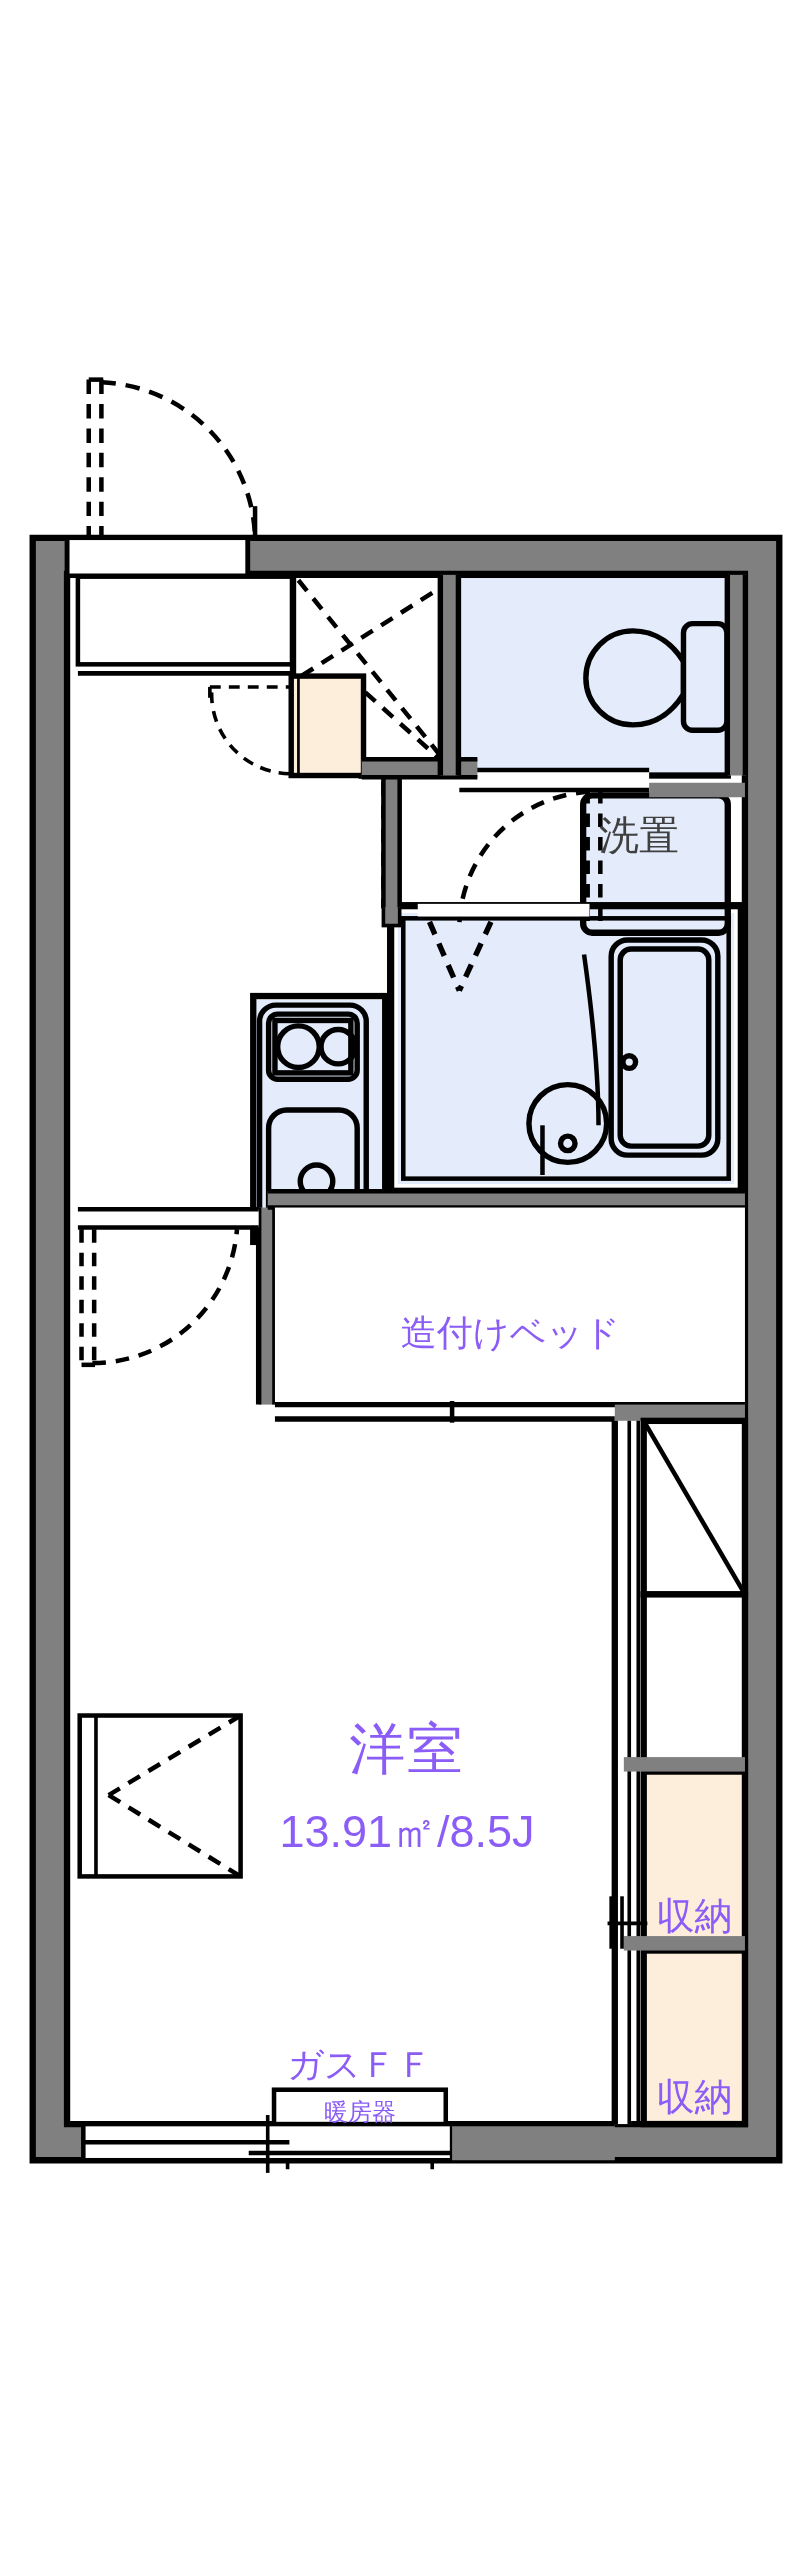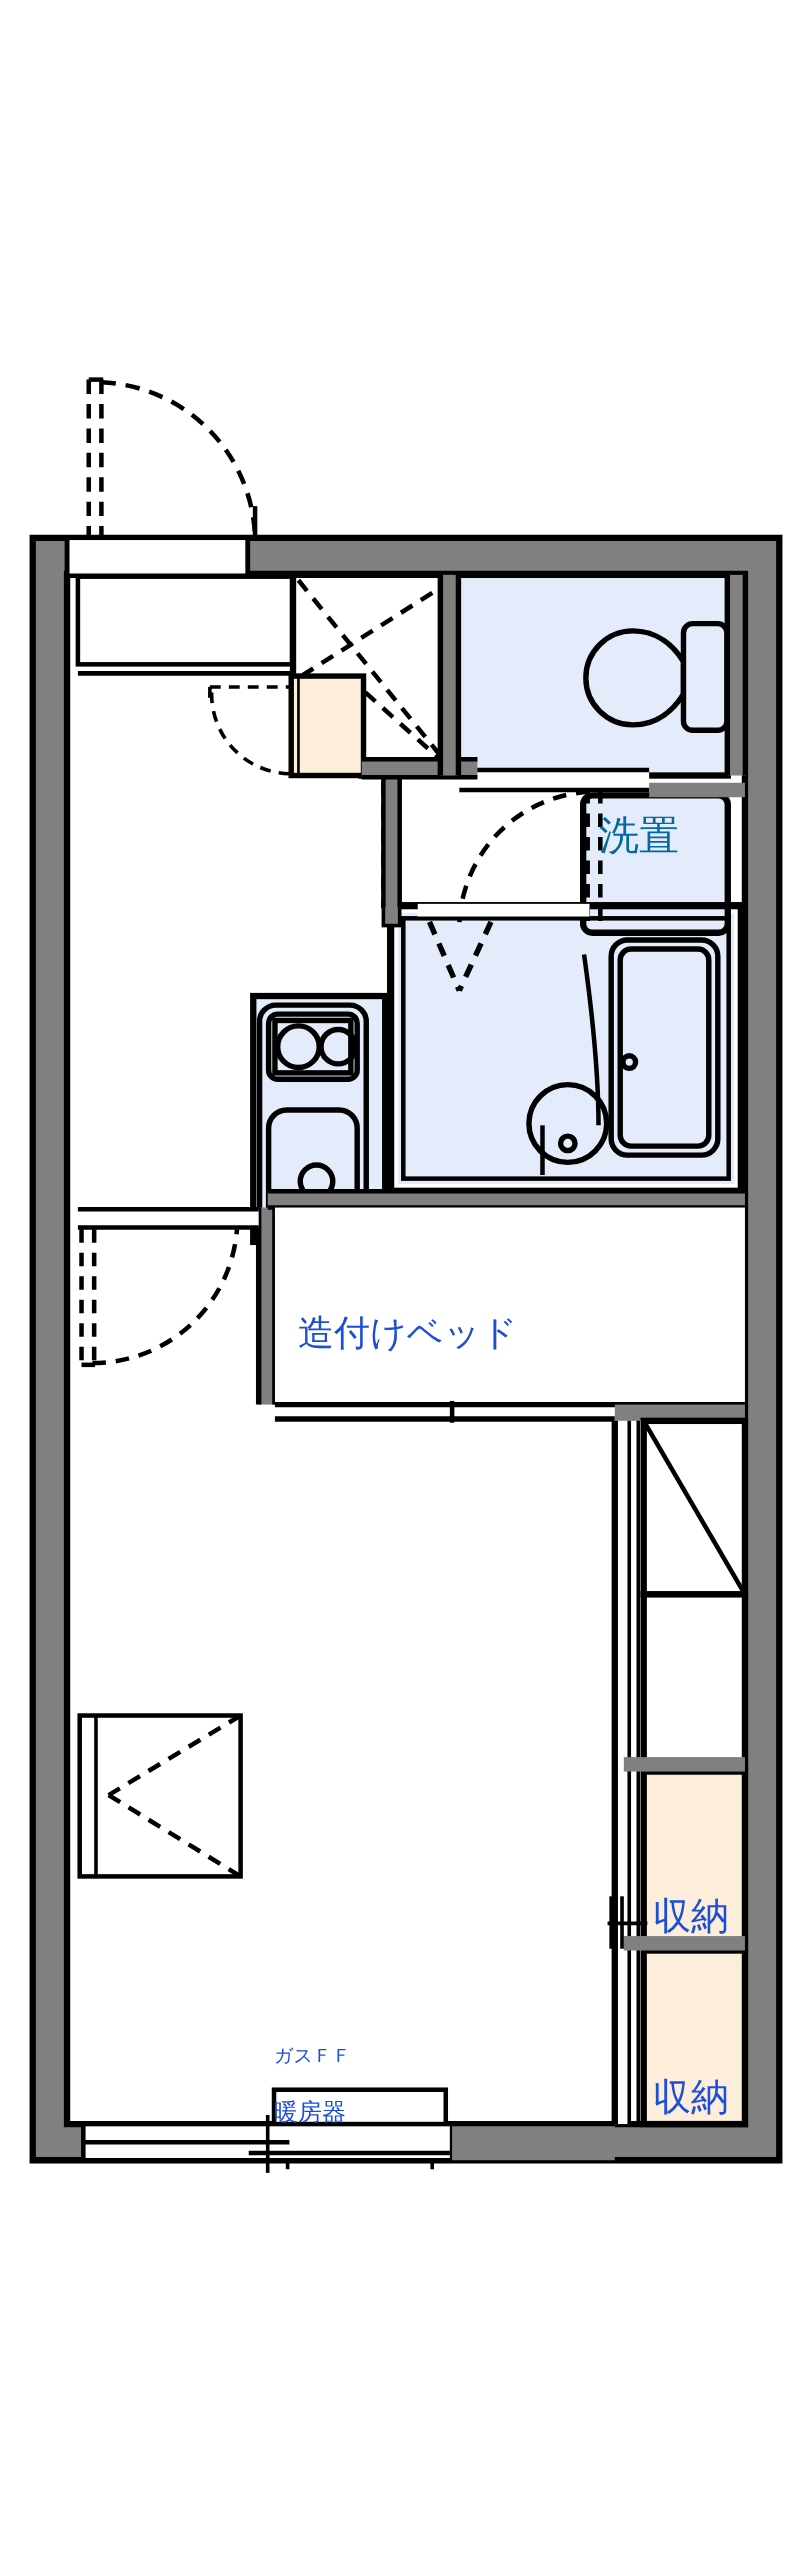--- a/index.html
+++ b/index.html
@@ -1,20 +1,20 @@
 <!DOCTYPE html>
 <html style="font-size:14.5px"><head>
 <meta charset="utf-8">
 <style>
   html,body{margin:0;padding:0;background:#ffffff;}
   body{font-family:"Liberation Sans","DejaVu Sans",sans-serif;}
   #stage{position:relative;width:812px;height:2576px;background:#ffffff;overflow:hidden;}
   #plan{position:absolute;left:0;top:0;width:812px;height:2576px;}
-  .lbl{position:absolute;white-space:pre;text-align:left;color:#1d4ed8;line-height:1.08;}
-  .lbl-vert{position:absolute;white-space:pre;text-align:right;color:#0369a1;line-height:1.12;
+  .lbl{position:absolute;white-space:pre;text-align:center;color:#8b5cf6;line-height:1.08;}
+  .lbl-vert{position:absolute;white-space:pre;text-align:right;color:#404040;line-height:1.12;
             writing-mode:vertical-rl;text-orientation:upright;}
 </style>
 </head>
 <body>
 
 <div id="stage">
 
   <svg id="plan" viewBox="0 0 898 2850" xmlns="http://www.w3.org/2000/svg">
 
     <g>
@@ -246,29 +246,33 @@
       <path d="M74,595 V635" stroke="#000" stroke-width="5" fill="none"></path>
       <path d="M274,595 V637" stroke="#000" stroke-width="5" fill="none"></path>
     </g>
 
   </svg>
 
   <div class="lbl" style="left:298px; top:1236px; width:425px; font-size:36px;">
     <div>造付けベッド</div>
   </div>
 
+  <div class="lbl" style="left:217px; top:1688px; width:380px;">
+    <div style="font-size:56px; letter-spacing:1.8px;">洋室</div>
+    <div style="font-size:45px; margin-top:-3.6px;">13.91㎡/8.5J</div>
+  </div>
 
   <div class="lbl-vert" style="left:599px; top:813px; height:108px; font-size:40px; writing-mode:horizontal-tb;">洗置</div>
 
   <div class="lbl" style="left:653px; top:1800px; width:83px; font-size:38px; line-height:1.22;">
     <div style="word-break:break-all;">収納</div>
   </div>
 
   <div class="lbl" style="left:653px; top:1981px; width:83px; font-size:38px; line-height:1.22;">
     <div style="word-break:break-all;">収納</div>
   </div>
 
-  <div class="lbl" style="left:274px; top:2046px; width:172px; font-size:19px;">ガスＦＦ</div>
+  <div class="lbl" style="left:274px; top:2046px; width:172px; font-size:36px;">ガスＦＦ</div>
 
   <div class="lbl" style="left:274px; top:2099px; width:172px; font-size:24px;">暖房器</div>
 
 </div>
 
 
 </body></html>

